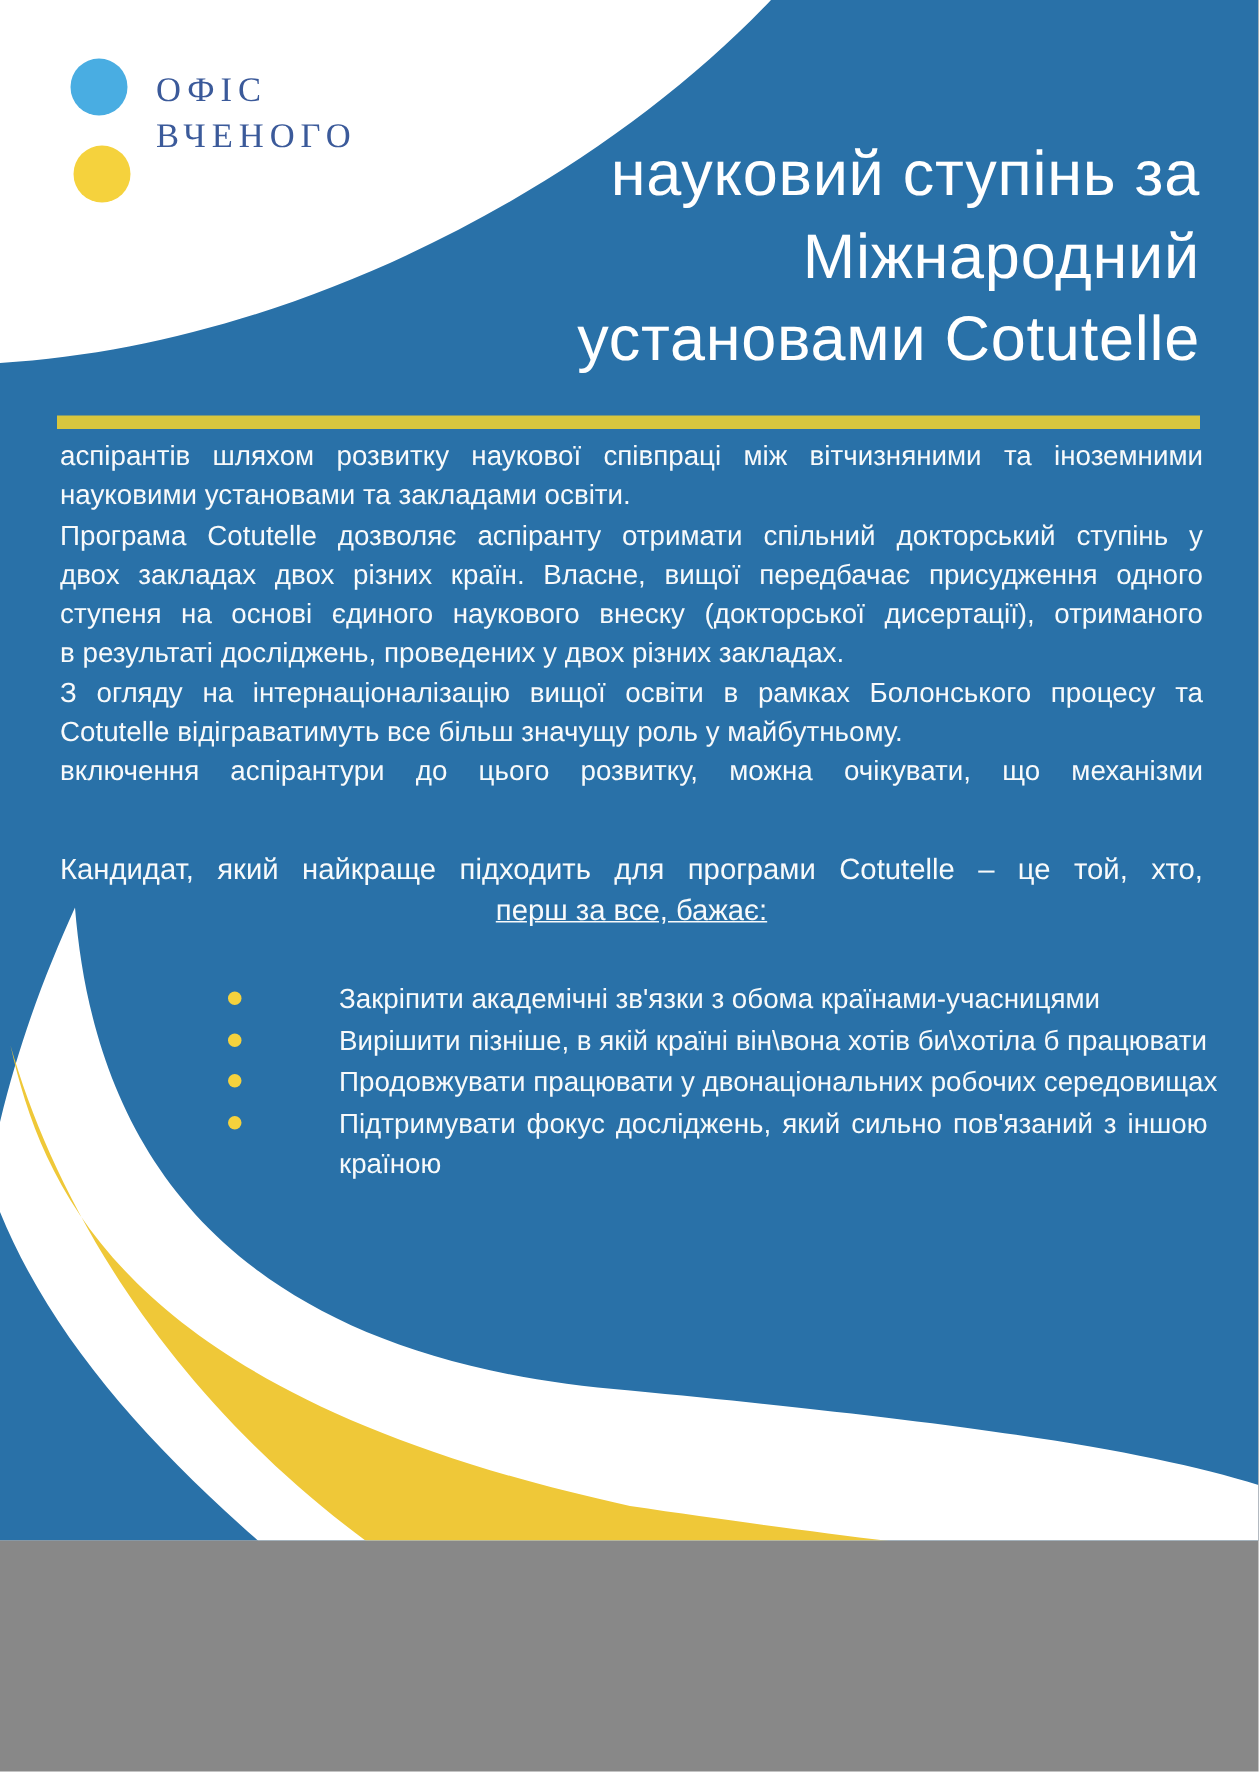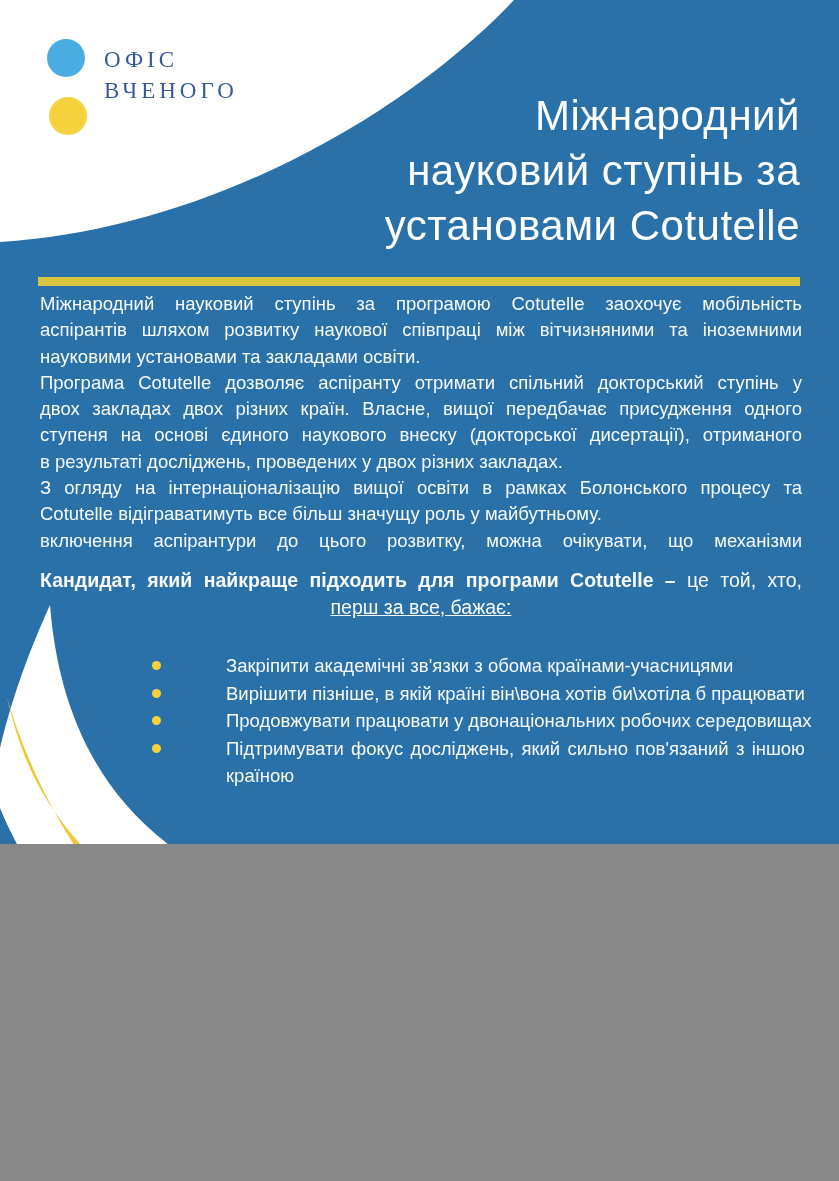--- a/index.html
+++ b/index.html
@@ -7,21 +7,21 @@
     --yellow:#efc838;
     --divider:#d8c63e;
     --logo-blue:#49ade2;
     --logo-yellow:#f5d23d;
     --logo-text:#3b5a9a;
     --text:#f8fafb;
   }
   html,body{margin:0;padding:0;background:#888;}
   .page{
     position:relative;
-    width:839px;height:844px;
+    width:839px;height:1027px;
     background:#ffffff;
     overflow:hidden;
     font-family:"Liberation Sans", sans-serif;
   }
   svg.bg{position:absolute;left:0;top:0;width:839px;height:1181px;}
   .fill-blue{fill:var(--blue);}
   .fill-white{fill:#ffffff;}
   .fill-yellow{fill:var(--yellow);}
 
   
@@ -58,21 +58,21 @@
   .line{text-align:justify;text-align-last:justify;}
   .line.last{text-align:left;text-align-last:left;}
 
   
   .heading{
     position:absolute;left:40px;top:567px;width:762px;
     color:var(--text);font-size:19.5px;line-height:27px;
   }
   .heading .h-line1{text-align:justify;text-align-last:justify;}
   .heading .h-line2{text-align:center;text-decoration:underline;}
-  .bold{font-weight:bold;}
+  .bold{font-weight:normal;}
 
   
   .bullets{
     position:absolute;left:152px;top:652px;width:653px;
     margin:0;padding:0;list-style:none;
     color:var(--text);font-size:18.5px;line-height:27.5px;
   }
   .bullets li{display:flex;align-items:flex-start;}
   .dot{
     flex:0 0 auto;width:9px;height:9px;margin:9px 17px 0 0;
@@ -108,29 +108,28 @@
   <header>
     <span class="logo-circle c-blue"></span>
     <span class="logo-circle c-yellow"></span>
     <div class="logo-text">
       <div>ОФІС</div>
       <div>ВЧЕНОГО</div>
     </div>
   </header>
 
   <h1 class="title" style="margin:0;">
+    <div>науковий ступінь за</div>
     <div>Міжнародний</div>
-    <div>науковий ступінь за</div>
     <div>установами Cotutelle</div>
   </h1>
 
   <div class="divider"></div>
 
   <section class="body-text">
-    <div class="line">Міжнародний науковий ступінь за програмою Cotutelle заохочує мобільність</div>
     <div class="line">аспірантів шляхом розвитку наукової співпраці між вітчизняними та іноземними</div>
     <div class="line last">науковими установами та закладами освіти.</div>
     <div class="line">Програма Cotutelle дозволяє аспіранту отримати спільний докторський ступінь у</div>
     <div class="line">двох закладах двох різних країн. Власне, вищої передбачає присудження одного</div>
     <div class="line">ступеня на основі єдиного наукового внеску (докторської дисертації), отриманого</div>
     <div class="line last">в результаті досліджень, проведених у двох різних закладах.</div>
     <div class="line">З огляду на інтернаціоналізацію вищої освіти в рамках Болонського процесу та</div>
     <div class="line last">Cotutelle відіграватимуть все більш значущу роль у майбутньому.</div>
     <div class="line">включення аспірантури до цього розвитку, можна очікувати, що механізми</div>
   </section>

